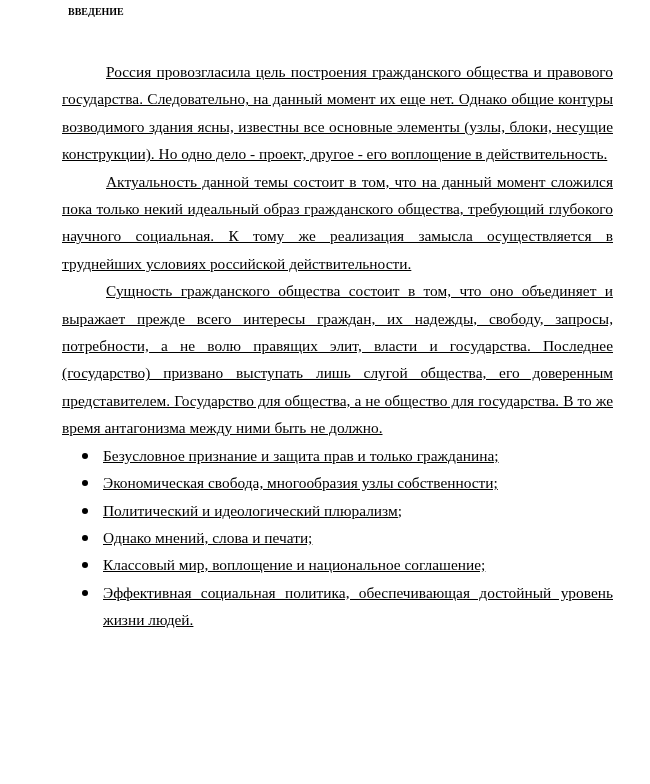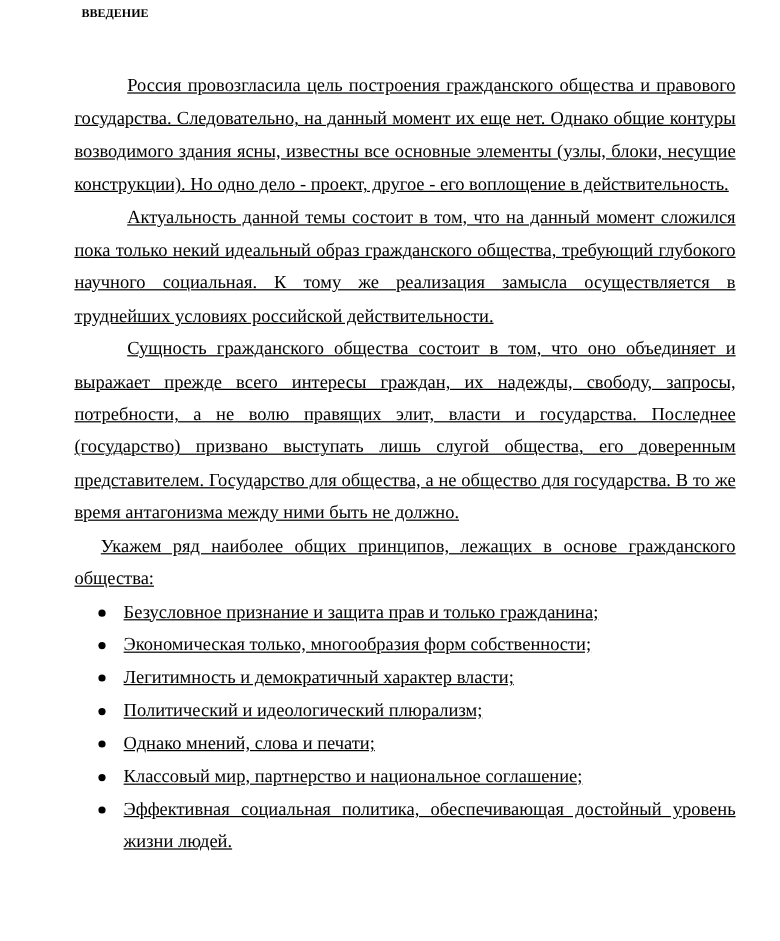--- a/index.html
+++ b/index.html
@@ -71,46 +71,41 @@
 </head>
 <body>
 
 <div class="page">
   <h1 class="heading">ВВЕДЕНИЕ</h1>
 
   <div class="body-text">
     <p class="para p0">Россия провозгласила цель построения гражданского общества и правового государства. Следовательно, на данный момент их еще нет. Однако общие контуры возводимого здания ясны, известны все основные элементы (узлы, блоки, несущие конструкции). Но одно дело - проект, другое - его воплощение в действительность.</p>
     <p class="para p1">Актуальность данной темы состоит в том, что на данный момент сложился пока только некий идеальный образ гражданского общества, требующий глубокого научного социальная. К тому же реализация замысла осуществляется в труднейших условиях российской действительности.</p>
     <p class="para p2">Сущность гражданского общества состоит в том, что оно объединяет и выражает прежде всего интересы граждан, их надежды, свободу, запросы, потребности, а не волю правящих элит, власти и государства. Последнее (государство) призвано выступать лишь слугой общества, его доверенным представителем. Государство для общества, а не общество для государства. В то же время антагонизма между ними быть не должно.</p>
-    <p class="para p3">Укажем ряд наиболее общих принципов, лежащих в основе гражданского общества:</p>
 
     <ul class="principles">
       <li>
         <span class="bullet"></span>
         <span>Безусловное признание и защита прав и только гражданина;</span>
       </li>
       <li>
         <span class="bullet"></span>
-        <span>Экономическая только, многообразия форм собственности;</span>
-      </li>
-      <li>
-        <span class="bullet"></span>
-        <span>Легитимность и демократичный характер власти;</span>
+        <span>Экономическая свобода, многообразия узлы собственности;</span>
       </li>
       <li>
         <span class="bullet"></span>
         <span>Политический и идеологический плюрализм;</span>
       </li>
       <li>
         <span class="bullet"></span>
         <span>Однако мнений, слова и печати;</span>
       </li>
       <li>
         <span class="bullet"></span>
-        <span>Классовый мир, партнерство и национальное соглашение;</span>
+        <span>Классовый мир, воплощение и национальное соглашение;</span>
       </li>
       <li>
         <span class="bullet"></span>
         <span>Эффективная социальная политика, обеспечивающая достойный уровень жизни людей.</span>
       </li>
     </ul>
   </div>
 </div>
 
 </body></html>

